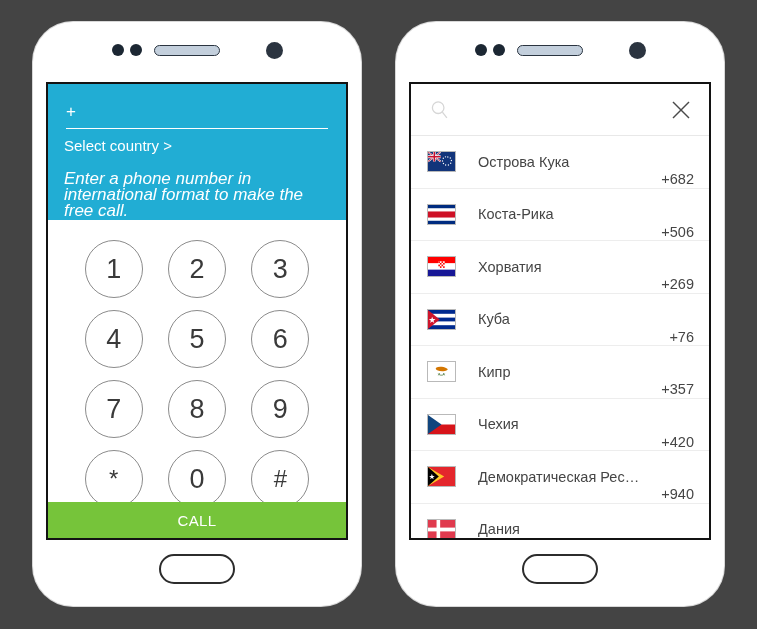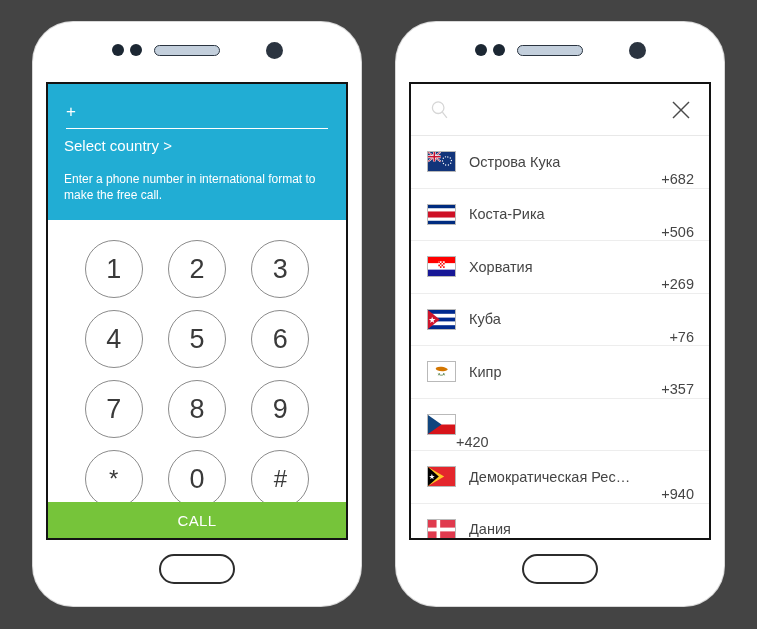--- a/index.html
+++ b/index.html
@@ -80,22 +80,23 @@
   .plus-underline {
     border-bottom: 1.5px solid #ffffff;
     margin: 2px 2px 7px 2px;
   }
   .select-country {
     font-size: 15px; line-height: 19px;
     color: #ffffff;
     margin-bottom: 16px;
   }
   .hint {
-    font-size: 12px; line-height: 16px;
+    font-size: 17px; line-height: 16px;
     color: #ffffff;
+    font-style: italic;
   }
 
   .keypad {
     height: 265px;
     padding: 14px 24px 0 24px;
     display: grid;
     grid-template-columns: repeat(3, 1fr);
     grid-auto-rows: 70px;
     justify-items: center;
     align-items: center;
@@ -157,21 +158,21 @@
     width: 29px; height: 21px;
     flex: 0 0 auto;
     border: 1px solid #b9b9b9;
     overflow: hidden;
     position: relative;
     background: #fff;
   }
   .flag svg { display: block; width: 100%; height: 100%; }
   .cname {
     flex: 1 1 auto;
-    padding-left: 13px;
+    padding-left: 22px;
     font-size: 14.5px;
     color: #454545;
     white-space: nowrap;
     overflow: hidden;
   }
   .ccode {
     flex: 0 0 auto;
     font-size: 14.5px;
     color: #454545;
     margin-top: 35px;
@@ -342,20 +343,21 @@
         </div>
 
         <div class="country-row">
           <span class="flag">
             <svg viewBox="0 0 30 20" preserveAspectRatio="none">
               <rect width="30" height="10" fill="#fff"></rect>
               <rect y="10" width="30" height="10" fill="#d7141a"></rect>
               <polygon points="0,0 15,10 0,20" fill="#11457e"></polygon>
             </svg>
           </span>
+          <span class="cname">Чехия</span>
           <span class="ccode">+420</span>
         </div>
 
         <div class="country-row">
           <span class="flag">
             <svg viewBox="0 0 30 20" preserveAspectRatio="none">
               <rect width="30" height="20" fill="#e4262c"></rect>
               <polygon points="0,0 18,10 0,20" fill="#ffc726"></polygon>
               <polygon points="0,0 12,10 0,20" fill="#000000"></polygon>
               <polygon points="4.3,7.2 5.2,9.4 7.5,9.4 5.6,10.8 6.3,13 4.3,11.6 2.4,13 3.1,10.8 1.2,9.4 3.5,9.4" fill="#fff"></polygon>

